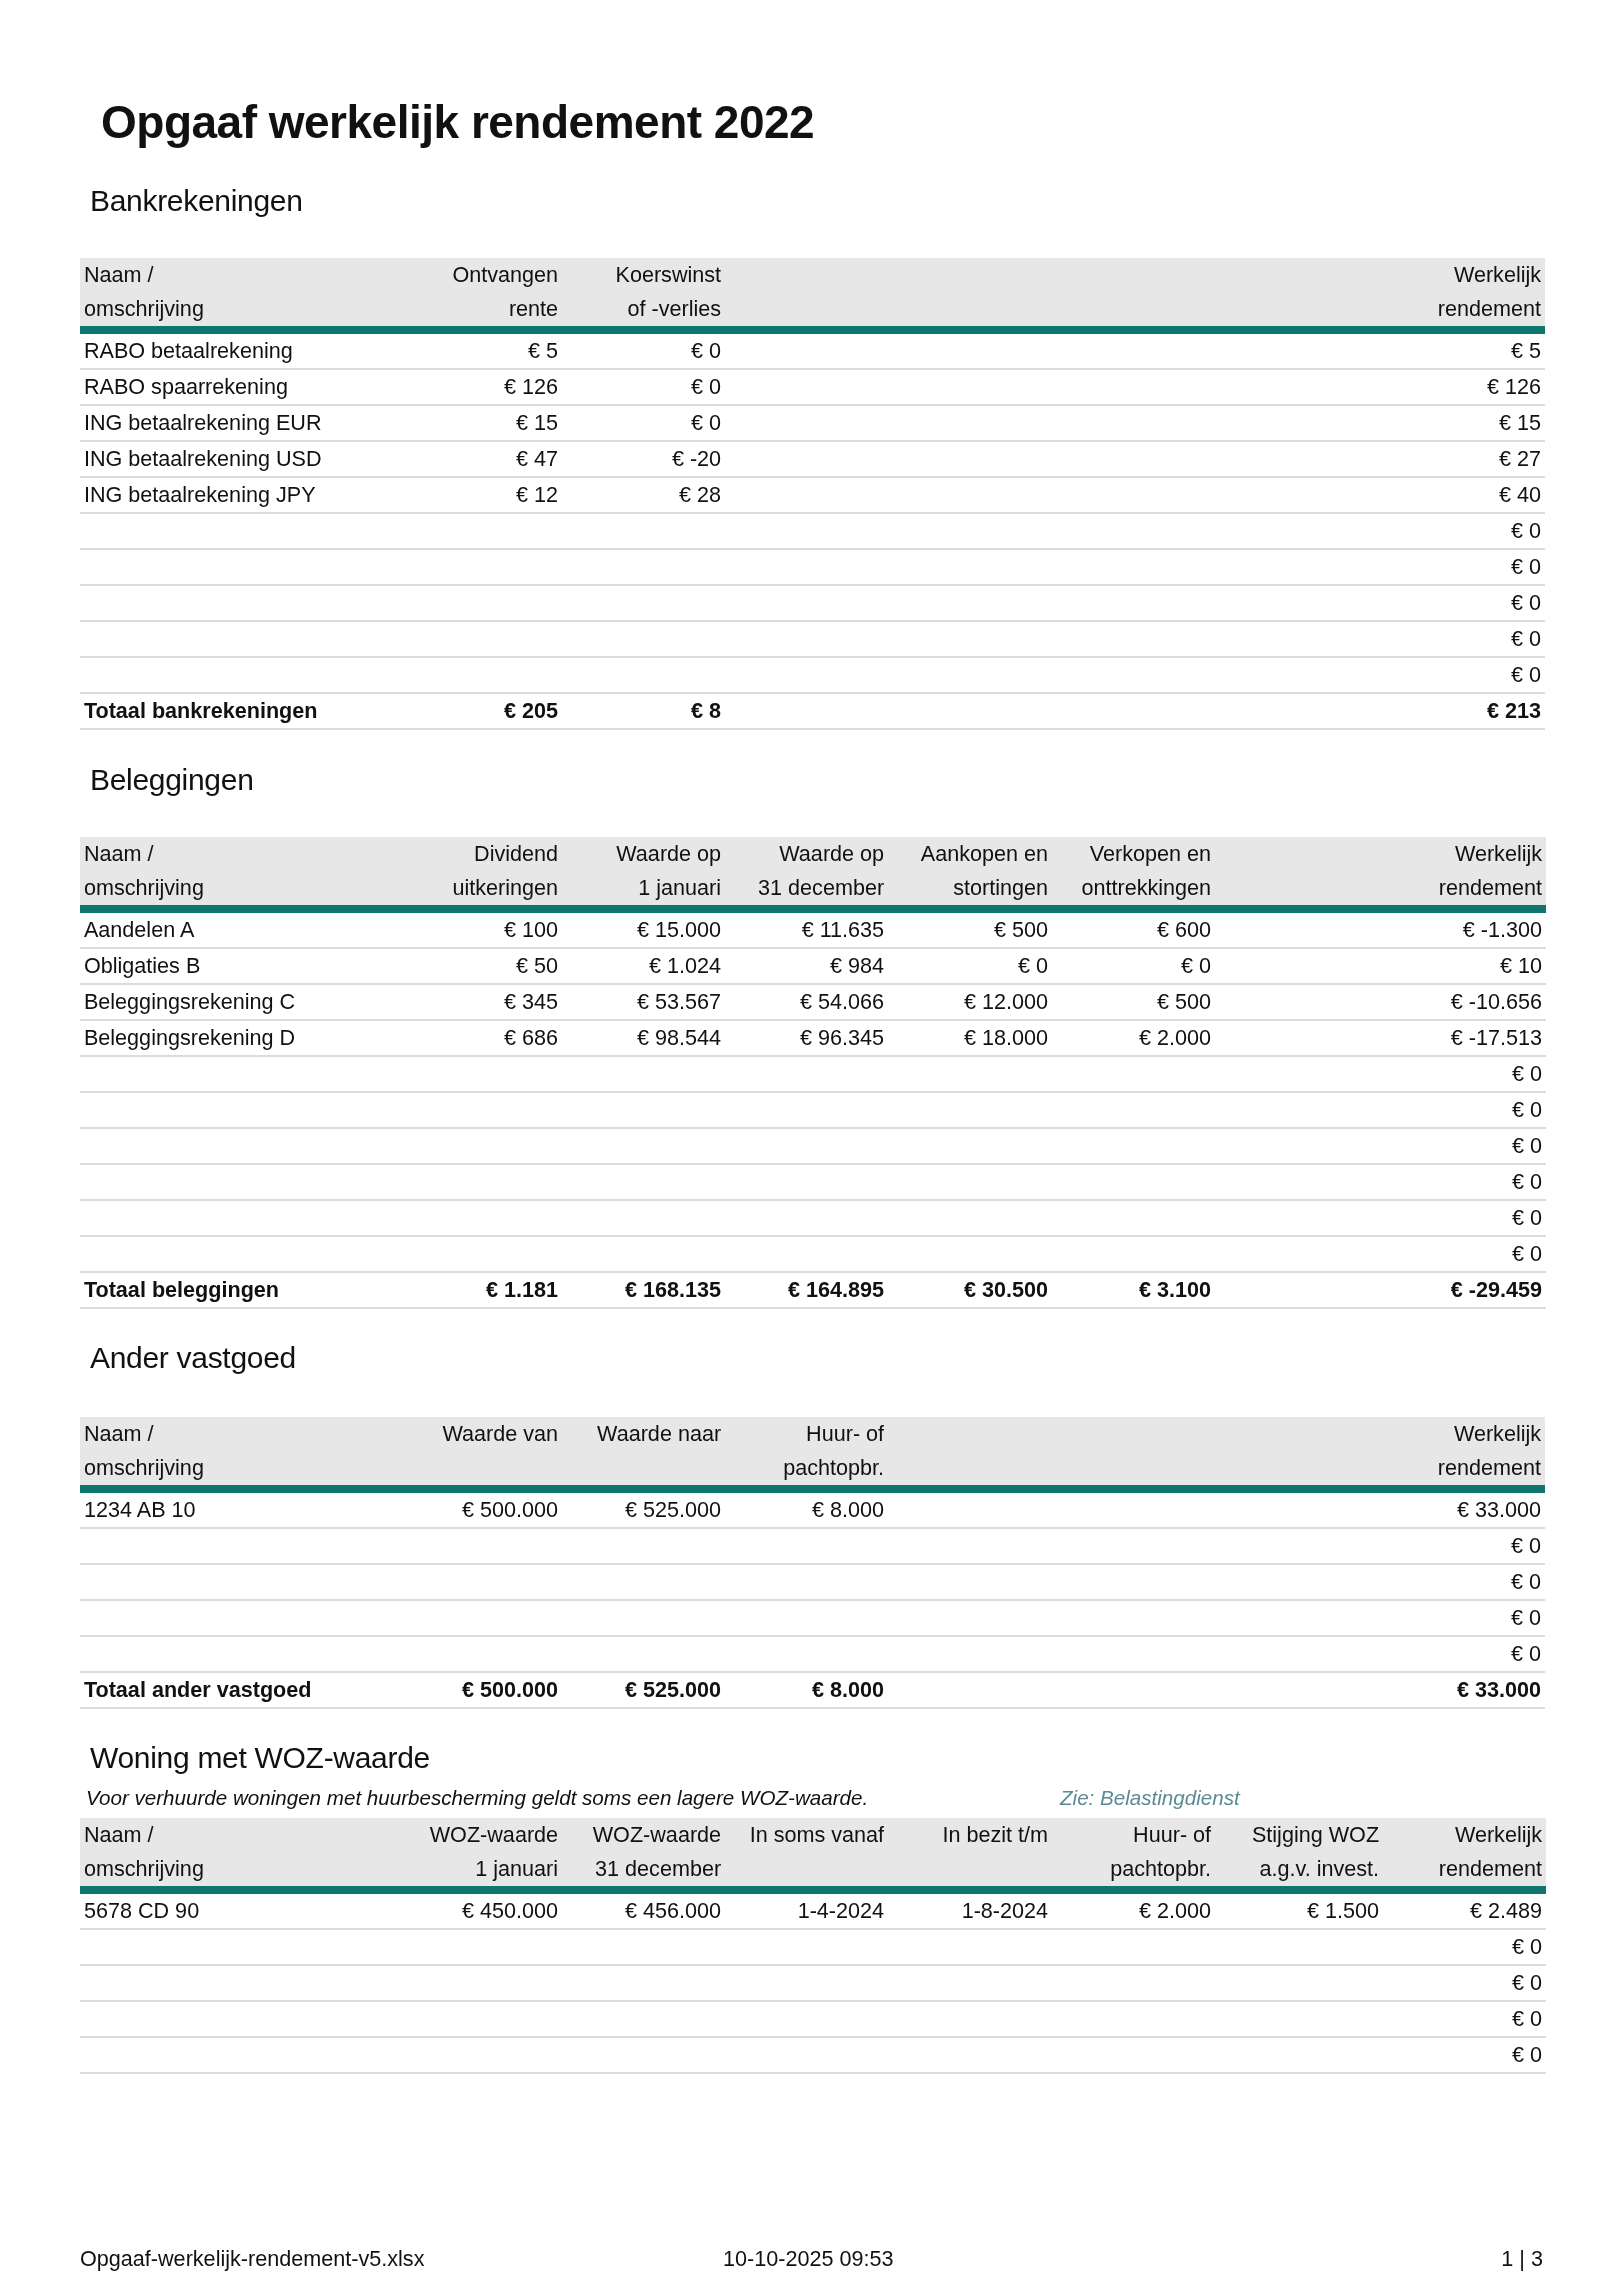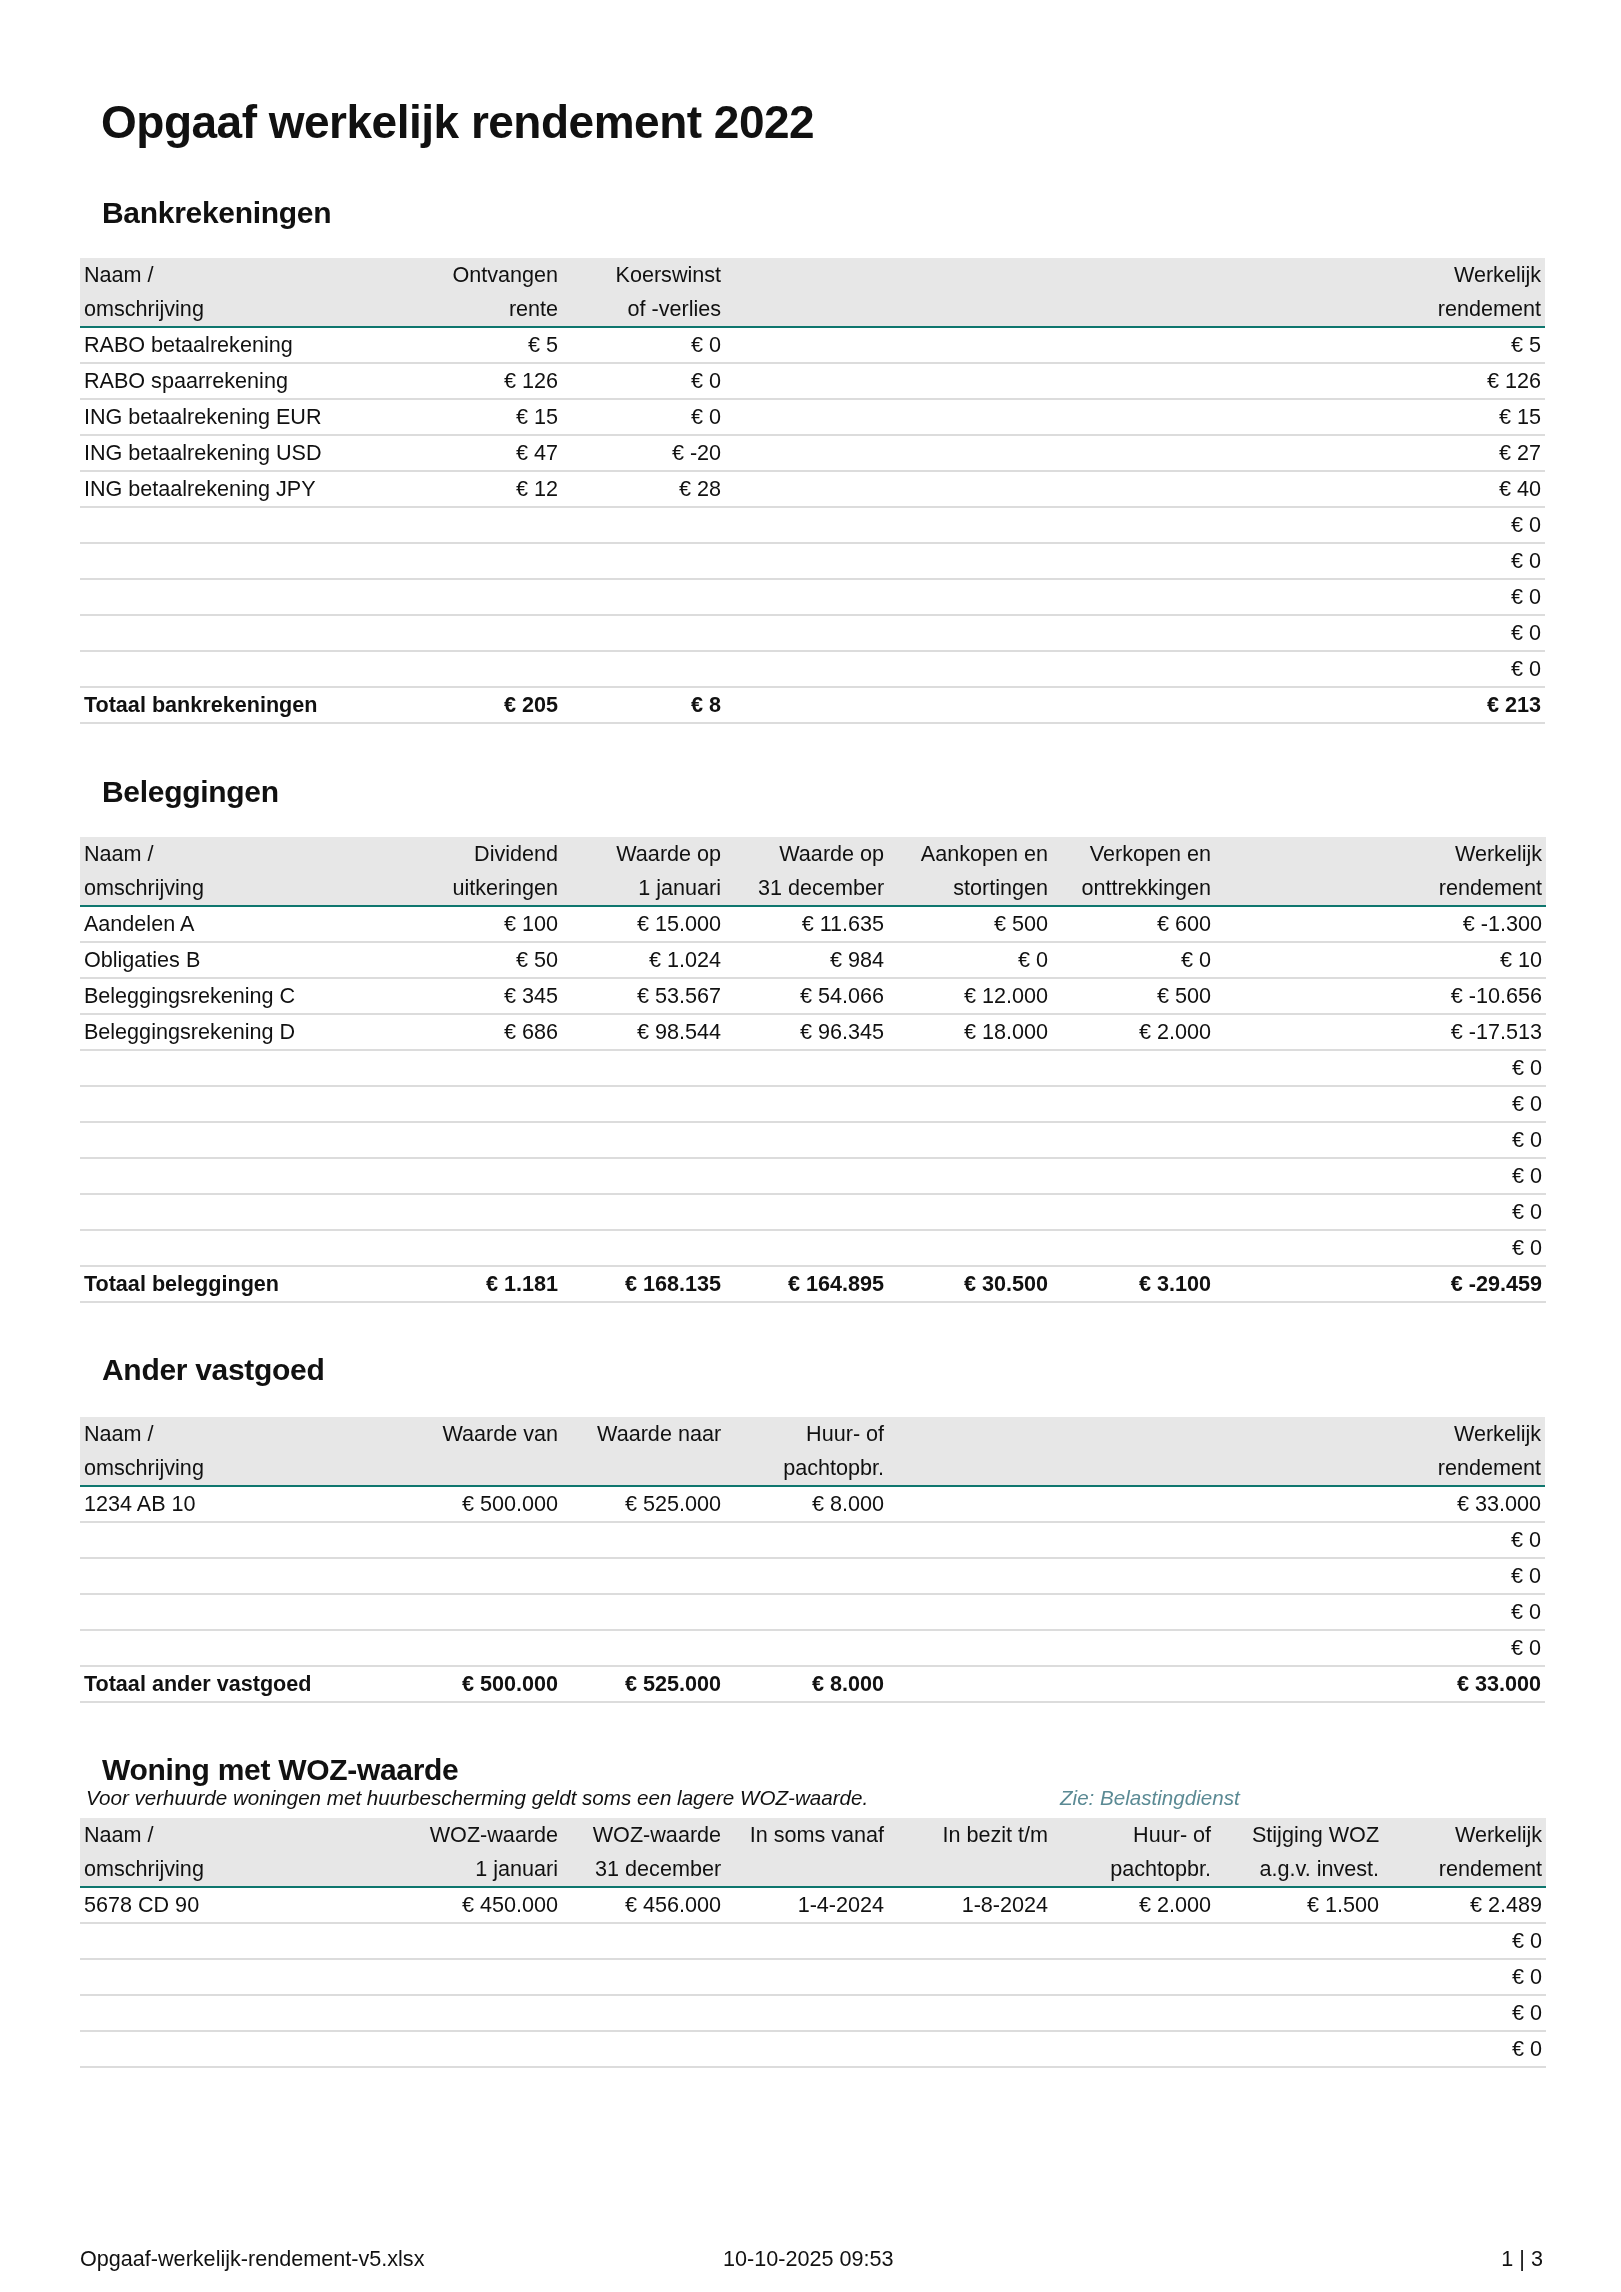--- a/index.html
+++ b/index.html
@@ -6,38 +6,38 @@
   body {
     width: 1621px; height: 2293px; position: relative; overflow: hidden;
     font-family: "Liberation Sans", "DejaVu Sans", sans-serif; color: #111;
   }
   .title {
     position: absolute; left: 86px; top: 80px;
     font-size: 46px; font-weight: bold; letter-spacing: -0.5px; margin: 15px;
   }
   .section-title {
     position: absolute; left: 86px;
-    font-size: 30px; font-weight: bold; margin: 16px; letter-spacing: -0.3px;
+    font-size: 30px; font-weight: normal; margin: 4px; letter-spacing: -0.3px;
   }
   .subnote {
     position: absolute; left: 86px; top: 1786px; width: 1460px; height: 29px;
     font-size: 20.6px; font-style: italic;
   }
   .subnote .link {
     position: absolute; left: 974px; top: 0; color: #5b8a94; 
   }
   table.grid {
     position: absolute; left: 80px; width: 1463px;
     border-collapse: collapse; table-layout: fixed; font-size: 21.6px;
   }
   table.grid td, table.grid th {
     height: 34px; padding: 0 3.9px; white-space: nowrap; overflow: hidden;
     border-bottom: 2px solid #dcdcdc; font-weight: normal; line-height: 34px;
   }
-  table.grid thead th { background: #e7e7e7; border-bottom: 2px solid #0f766e; vertical-align: bottom; }
+  table.grid thead th { background: #e7e7e7; border-bottom: 8px solid #0f766e; vertical-align: bottom; }
   table.grid thead tr:first-child th { border-bottom: none; }
   table.grid .r { text-align: right; }
   table.grid .l { text-align: left; }
   table.grid tr.total td { font-weight: bold; border-top: 2.9px solid #111; }
   table.grid tr.total td.first { border-top: 2.9px solid #fff; }
   .footer {
     position: absolute; top: 2246px; font-size: 21.6px;
   }
 </style>
 </head>

